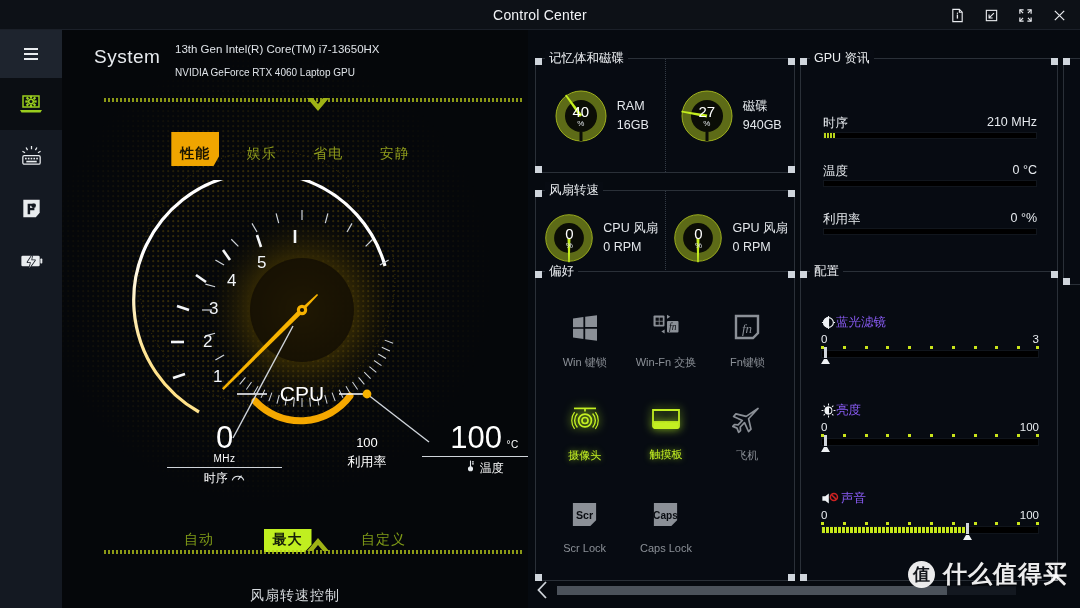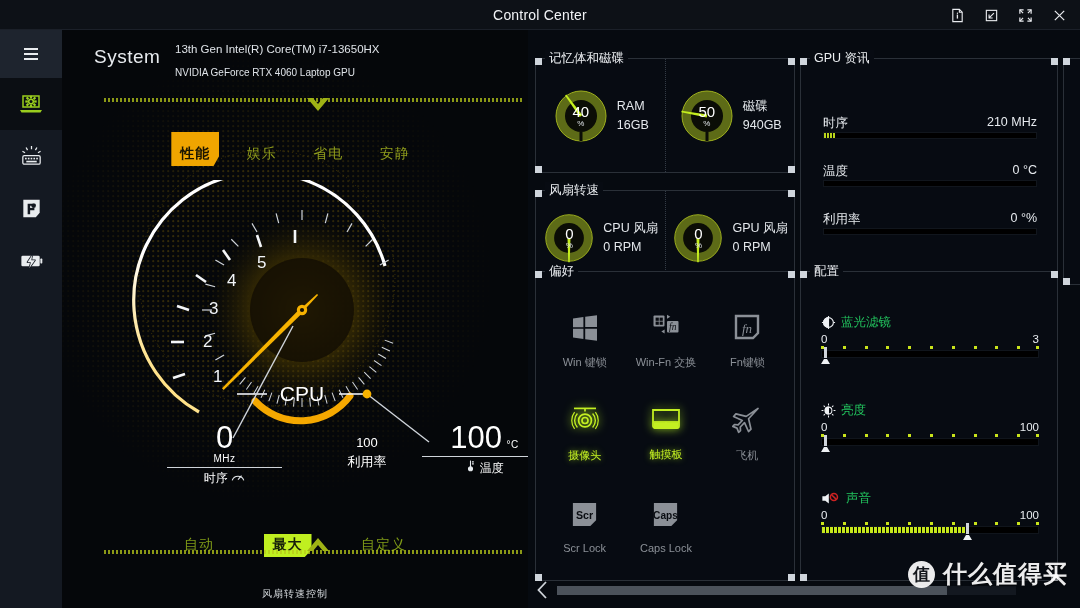--- a/index.html
+++ b/index.html
@@ -91,30 +91,30 @@
   .rd-clock { left:105px; top:392px; width:115px; text-align:center; }
   .rd-clock .rule { width:115px; margin:3px 0 2px; }
   .rd-util { left:245px; top:405px; width:120px; text-align:center; color:#fff; }
   .rd-util .v { font-size:13px; }
   .rd-util .l { font-size:13px; margin-top:3px; }
   .rd-temp { left:360px; top:392px; width:125px; text-align:center; }
   .rd-temp .rule { width:125px; margin:3px 0 2px; }
 
   .fanmodes { position:absolute; left:0; top:495px; width:466px; text-align:center; }
   .fanmode {
-    display:inline-block; margin:9px 18px; padding:2px 9px 3px;
+    display:inline-block; margin:4px 18px; padding:2px 9px 3px;
     font-size:14px; color:#7f9a17; letter-spacing:1px;
   }
   .fanmode.sel {
     color:#16200a; background:#c0ef20; font-weight:bold;
     clip-path: polygon(0 0, 100% 0, 100% 68%, 86% 100%, 0 100%);
   }
   .fan-caption {
     position:absolute; left:0; top:557px; width:466px; text-align:center;
-    color:#d6dade; font-size:10px; letter-spacing:1px;
+    color:#d6dade; font-size:14px; letter-spacing:1px;
   }
 
   
   .rightarea { position:absolute; left:528px; top:30px; width:552px; height:578px; background:#060a10; }
   .card {
     position:absolute; background:#070b12;
     border:1px solid #2a3038;
   }
   .card::before, .card::after,
   .card > .corner-bl, .card > .corner-br {
@@ -164,21 +164,21 @@
     display:grid; grid-template-columns:repeat(3,1fr); grid-template-rows:repeat(3,1fr);
   }
   .pref-item { display:flex; flex-direction:column; align-items:center; justify-content:center; gap:13px; }
   .pref-item .pi-lbl { font-size:11px; color:#8b9097; }
   .pref-item.on .pi-lbl { color:#c3ef22; text-shadow:0 0 6px rgba(170,230,30,.7); }
   .pref-item svg { display:block; color:#8b9097; }
   .pref-item.on svg { color:#c3ef22; filter: drop-shadow(0 0 5px rgba(170,230,30,.85)); }
 
   
   .cfg-block { position:absolute; left:20px; width:218px; }
-  .cfg-head { display:flex; align-items:center; gap:5px; color:#22c55e; font-size:12.5px; }
+  .cfg-head { display:flex; align-items:center; gap:0; color:#8b5cf6; font-size:12.5px; }
   .cfg-head svg { display:block; }
   .cfg-scale { position:relative; height:13px; margin-top:2px; color:#e9edf1; font-size:11.5px; }
   .cfg-scale .mn { position:absolute; left:0; top:0; }
   .cfg-scale .mx { position:absolute; right:0; top:0; }
   .cfg-ticks { position:relative; height:4px; }
   .cfg-ticks i { position:absolute; top:0; width:3px; height:3px; background:#c9e41b; }
   .cfg-track { position:relative; height:8px; background:#000; border:1px solid #10151c; }
   .cfg-track i {
     position:absolute; left:0; top:0; height:100%;
     background-image: repeating-linear-gradient(to right,#c6e81c 0 3px, rgba(0,0,0,.3) 3px 4px);
@@ -545,21 +545,21 @@
             <svg width="58" height="58" viewBox="0 0 58 58">
               <circle cx="29" cy="29" r="25" fill="#5d6b17"></circle>
               <circle cx="29" cy="29" r="25" fill="none" stroke="#9fb11d" stroke-width="1"></circle>
               <circle cx="29" cy="29" r="16" fill="#0b0d06"></circle>
               <path d="M29 54 v-9" stroke="#0b0d06" stroke-width="3"></path>
               <g transform="translate(29,29) rotate(-80)">
                 <path d="M-1.6 0 L1.6 0 L.8 -26 L-.8 -26 Z" fill="#c4ee1e"></path>
               </g>
             </svg>
             <div class="dval">
-              <span>50</span>
+              <span>27</span>
               <span class="dpct">%</span>
             </div>
           </div>
           <div class="gauge-txt">
             <div>磁碟</div>
             <div>940GB</div>
           </div>
         </div>
       </div>
     </div>

